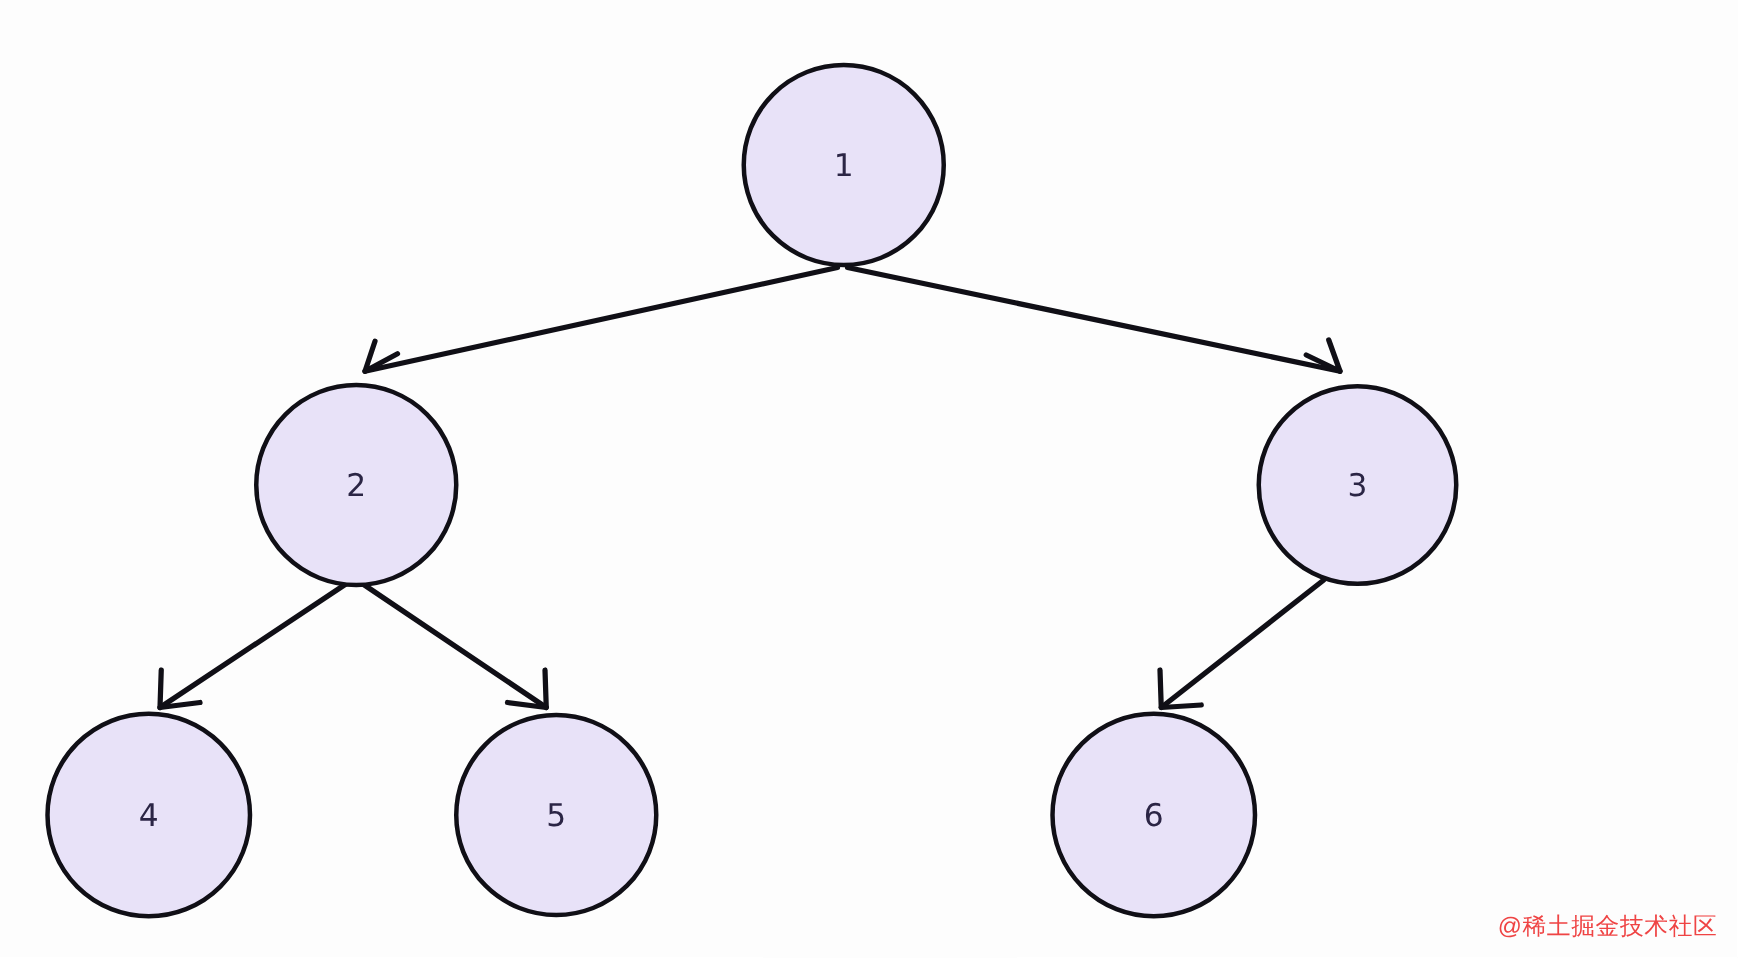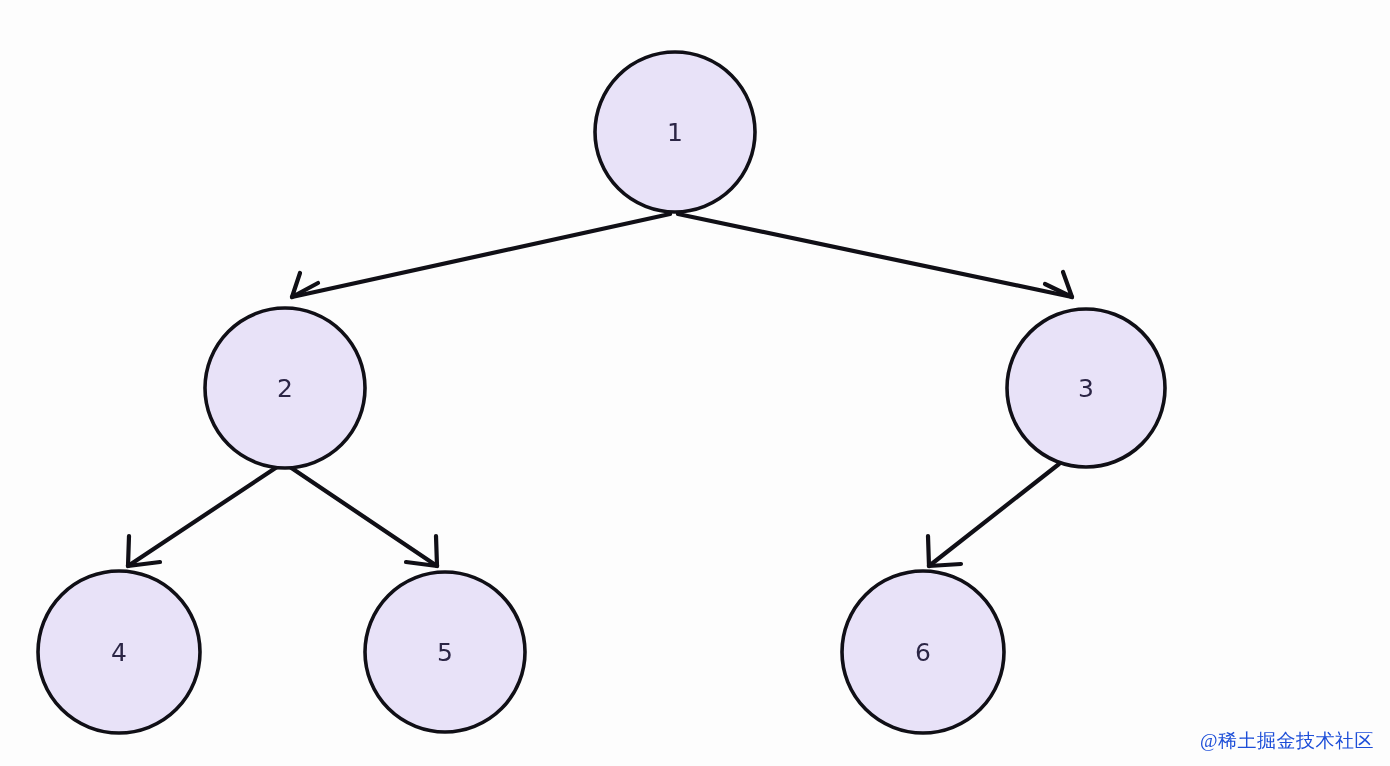--- a/index.html
+++ b/index.html
@@ -51,22 +51,22 @@
     stroke: #100f16;
     stroke-width: 4.2;
     stroke-linecap: round;
     stroke-linejoin: round;
     fill: none;
   }
   .watermark-text {
     position: absolute;
     right: 16px;
     bottom: 12px;
-    color: #1d4ed8;
-    font-family: Liberation Serif, serif;
+    color: #ef4444;
+    font-family: Liberation Sans, sans-serif;
     font-size: 19px;
     letter-spacing: 0.5px;
     white-space: nowrap;
     user-select: none;
   }
 </style>
 </head>
 <body>
 
 <div id="canvas-wrap">

